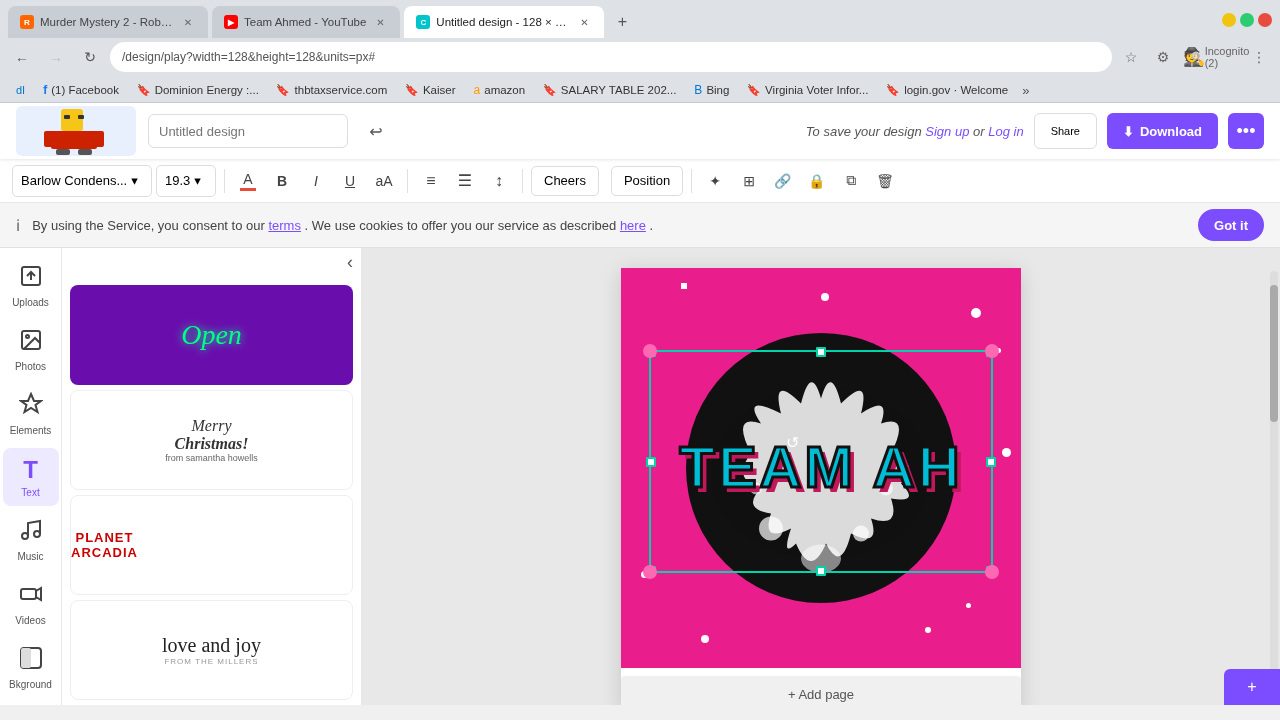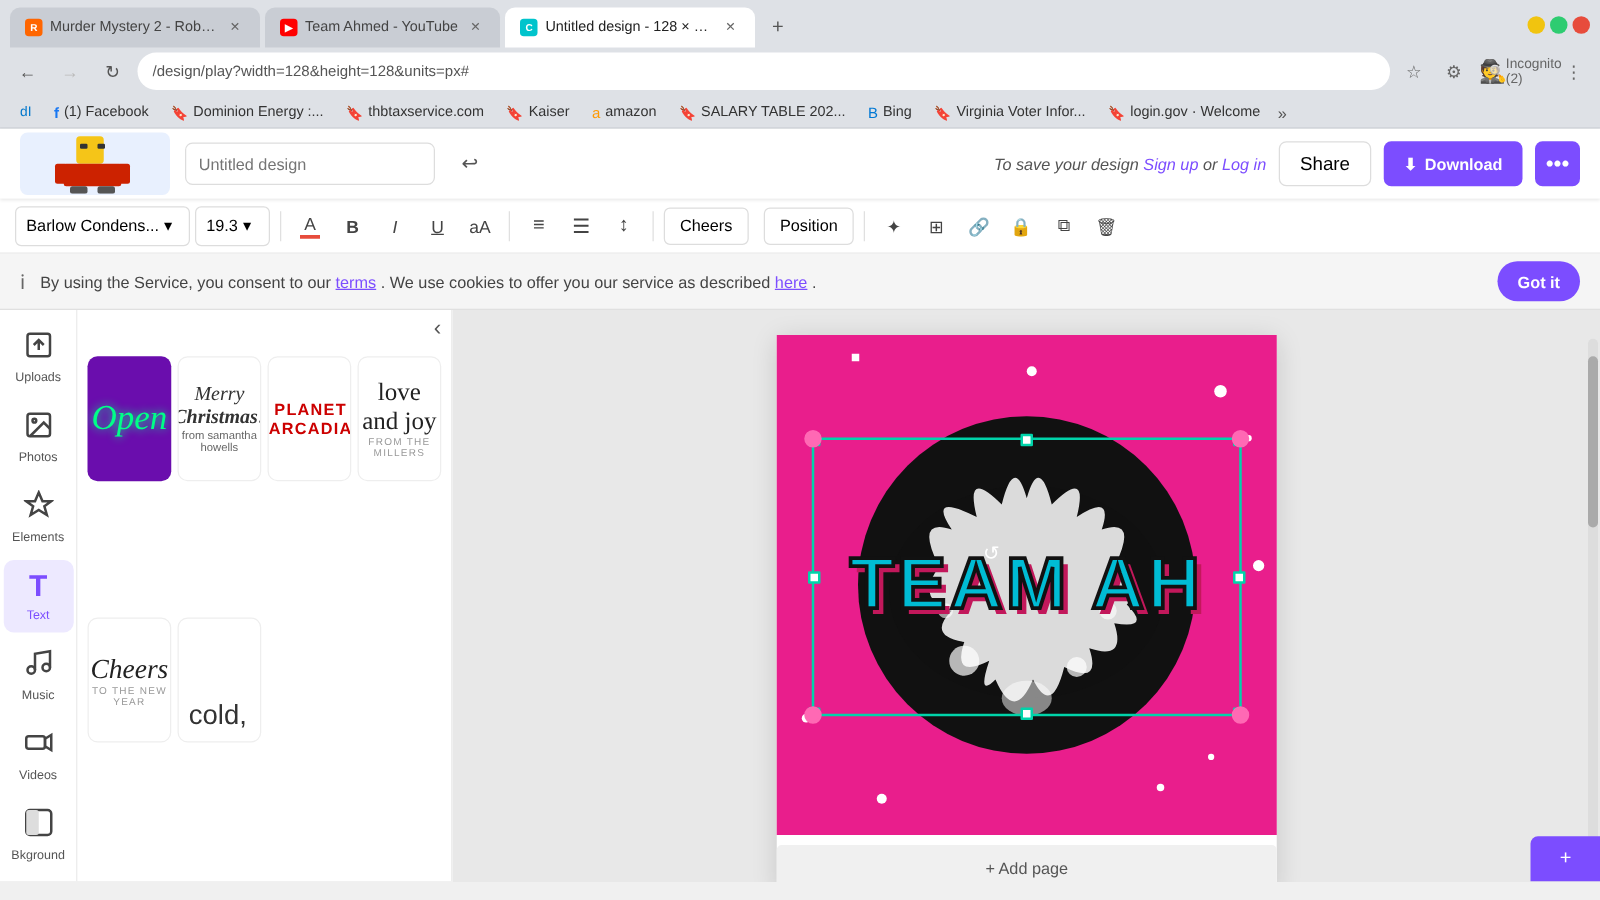--- a/index.html
+++ b/index.html
@@ -34,21 +34,21 @@
     
     .app-container { display: flex; flex-direction: column; height: calc(720px - 118px); background: #f0f0f0; }
 
     
     .app-topbar { display: flex; align-items: center; background: #fff; height: 56px; padding: 0 16px; box-shadow: 0 1px 3px rgba(0,0,0,0.1); z-index: 10; gap: 12px; }
     .topbar-input { flex: 1; max-width: 200px; height: 34px; border: 1px solid #ddd; border-radius: 6px; padding: 0 10px; font-size: 13px; }
     .undo-btn { width: 32px; height: 32px; display: flex; align-items: center; justify-content: center; border-radius: 6px; cursor: pointer; font-size: 16px; color: #555; }
     .topbar-right { margin-left: auto; display: flex; align-items: center; gap: 10px; }
     .save-text { font-style: italic; font-size: 13px; color: #555; }
     .save-text a { color: #7c4dff; text-decoration: none; }
-    .share-btn { height: 36px; padding: 0 16px; border: 1px solid #ddd; border-radius: 6px; background: #fff; font-size: 15px; font-weight: 500; cursor: pointer; }
+    .share-btn { height: 36px; padding: 0 16px; border: 1px solid #ddd; border-radius: 6px; background: #fff; font-size: 11px; font-weight: 500; cursor: pointer; }
     .download-btn { height: 36px; padding: 0 16px; border-radius: 6px; background: #7c4dff; color: #fff; font-size: 13px; font-weight: 600; cursor: pointer; display: flex; align-items: center; gap: 6px; border: none; }
     .more-btn { width: 36px; height: 36px; border-radius: 6px; background: #7c4dff; color: #fff; display: flex; align-items: center; justify-content: center; cursor: pointer; font-size: 18px; }
 
     
     .format-bar { display: flex; align-items: center; background: #fff; border-bottom: 1px solid #e8e8e8; padding: 4px 12px; gap: 4px; height: 44px; }
     .font-selector { display: flex; align-items: center; border: 1px solid #ddd; border-radius: 5px; padding: 2px 8px; height: 32px; font-size: 13px; cursor: pointer; gap: 4px; min-width: 140px; }
     .font-size-selector { display: flex; align-items: center; border: 1px solid #ddd; border-radius: 5px; padding: 2px 8px; height: 32px; font-size: 13px; cursor: pointer; gap: 4px; min-width: 60px; }
     .fmt-btn { width: 30px; height: 30px; display: flex; align-items: center; justify-content: center; border-radius: 4px; cursor: pointer; font-size: 14px; color: #444; border: none; background: transparent; }
     .fmt-sep { width: 1px; height: 24px; background: #e0e0e0; margin: 0 4px; }
     .effects-btn { padding: 4px 12px; height: 30px; border: 1px solid #ddd; border-radius: 5px; font-size: 13px; cursor: pointer; background: #fff; }
@@ -66,21 +66,21 @@
     .left-sidebar { width: 62px; background: #fff; border-right: 1px solid #e8e8e8; display: flex; flex-direction: column; align-items: center; padding: 8px 0; gap: 4px; }
     .sidebar-item { display: flex; flex-direction: column; align-items: center; padding: 8px 4px; border-radius: 8px; cursor: pointer; width: 56px; gap: 3px; }
     .sidebar-item.active { background: #ede9ff; }
     .sidebar-icon { font-size: 22px; color: #444; }
     .sidebar-label { font-size: 10px; color: #555; }
     .sidebar-item.active .sidebar-label { color: #7c4dff; }
     .sidebar-item.active .sidebar-icon { color: #7c4dff; }
 
     
     .templates-panel { width: 300px; background: #fff; border-right: 1px solid #e8e8e8; display: flex; flex-direction: column; overflow: hidden; }
-    .panel-grid { display: grid; grid-template-columns: 1fr 1fr 1fr 1fr; gap: 5px; padding: 8px; overflow-y: auto; flex: 1; }
+    .panel-grid { display: grid; grid-template-columns: 1fr; gap: 5px; padding: 8px; overflow-y: auto; flex: 1; }
     .template-card { border-radius: 8px; overflow: hidden; cursor: pointer; background: #f5f5f5; }
 
     
     .canvas-area { flex: 1; background: #e8e8e8; display: flex; flex-direction: column; align-items: center; padding: 20px; overflow: auto; position: relative; }
     .canvas-wrapper { background: #fff; box-shadow: 0 4px 20px rgba(0,0,0,0.15); position: relative; }
     .canvas-design { width: 400px; height: 400px; background: #e91e8c; position: relative; overflow: hidden; display: flex; align-items: center; justify-content: center; }
 
     
     .black-circle { position: absolute; width: 270px; height: 270px; background: #111; border-radius: 50%; top: 50%; left: 50%; transform: translate(-50%, -50%); }
 

